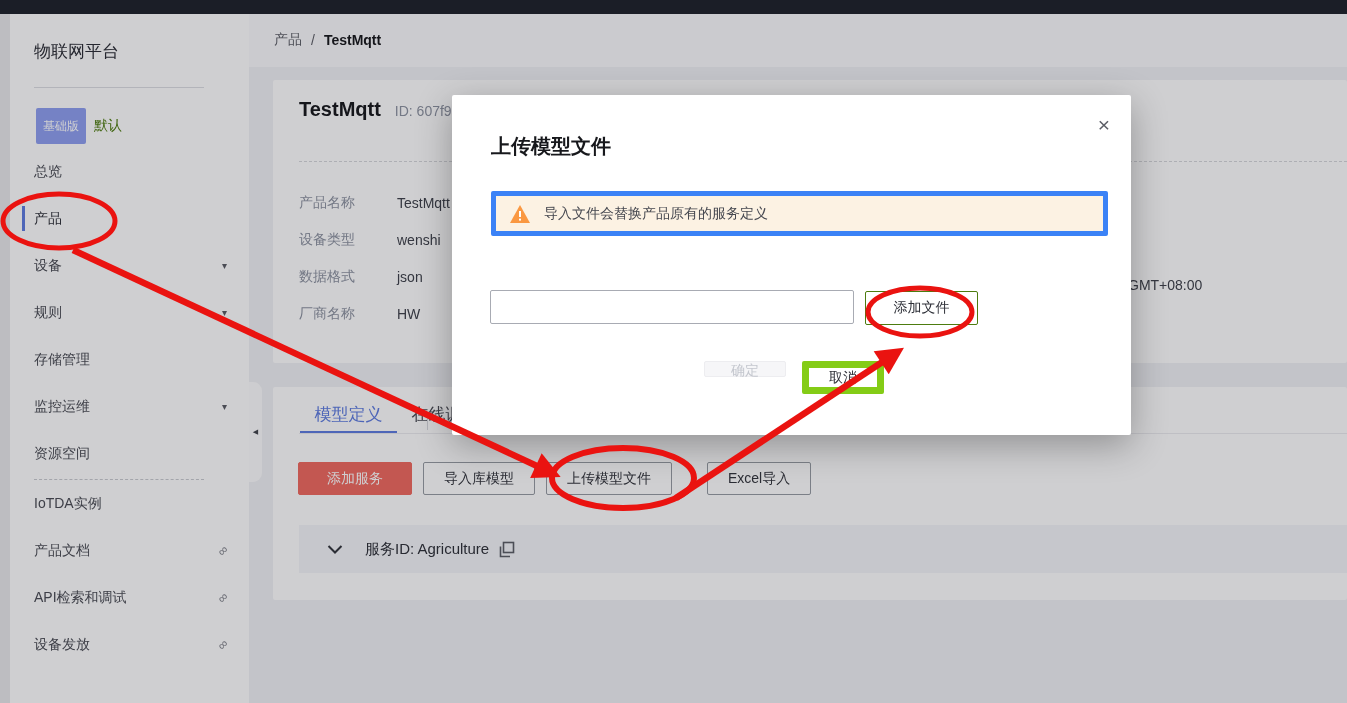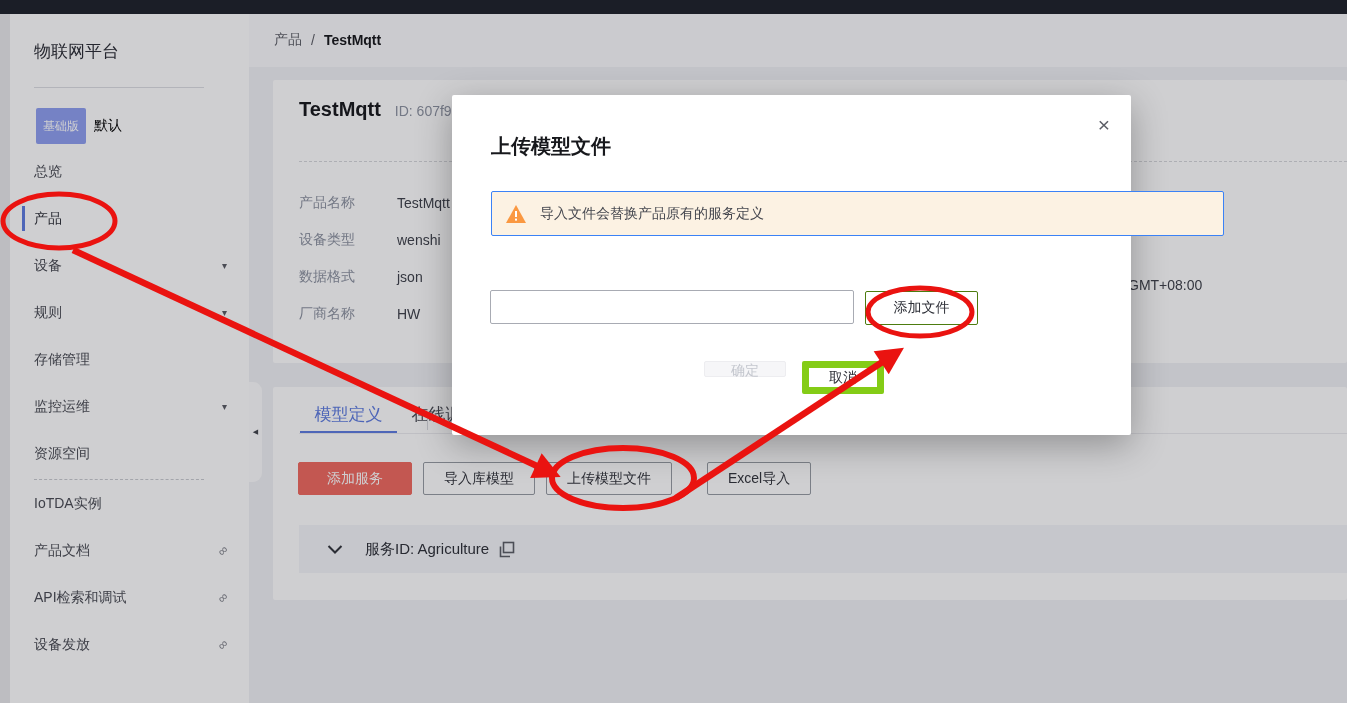--- a/index.html
+++ b/index.html
@@ -10,21 +10,21 @@
   
   .topbar { position:absolute; left:0; top:0; width:1347px; height:14px; background:#1e222b; }
 
   
   .sidebar { position:absolute; left:0; top:14px; width:249px; height:689px; background:#ffffff; }
   .sb-strip { position:absolute; left:0; top:0; width:10px; height:689px; background:#e9e9ec; }
   .sb-title { position:absolute; left:34px; top:26px; font-size:17px; font-weight:400; color:#2c2e36; }
   .sb-divider { position:absolute; left:34px; top:73px; width:170px; height:0; border-top:1px solid #dcdee3; }
   .sb-badge-row { position:absolute; left:36px; top:101px; height:22px; display:flex; align-items:center; gap:8px; }
   .badge { display:inline-block; background:#8f9ff0; color:#fff; font-size:12px; line-height:20px; padding:8px 7px; border-radius:2px; }
-  .badge-label { font-size:14px; color:#000000; }
+  .badge-label { font-size:14px; color:#4d7c0f; }
   .sb-menu { position:absolute; left:0; width:249px; }
   .sb-menu-1 { top:134px; }
   .sb-menu-2 { top:466px; }
   .sideitem { position:relative; height:47px; display:flex; align-items:center; justify-content:space-between; padding:0 22px 0 34px; font-size:14px; color:#4a4c54; cursor:pointer; }
   .sideitem.selected::before { content:""; position:absolute; left:22px; top:11px; width:3px; height:25px; background:#5e7ce0; }
   .sideitem.selected .sideitem-label { color:#2e3038; }
   .caret { font-size:10px; color:#5b5d64; }
   .linkicon { display:inline-block; font-size:13px; color:#83858d; transform:rotate(-45deg); }
   .sb-dashed { position:absolute; left:34px; top:465px; width:170px; height:0; border-top:1px dashed #c9cbd0; }
   .collapse-handle { position:absolute; left:249px; top:382px; width:13px; height:100px; background:#fdfdfe; border-radius:0 9px 9px 0; display:flex; align-items:center; justify-content:center; cursor:pointer; z-index:2; }
@@ -67,21 +67,21 @@
   .svc-text { margin-left:22px; font-size:15px; color:#2e3038; }
   .copy-icon { margin-left:10px; display:flex; align-items:center; cursor:pointer; }
 
   
   .dim-overlay { position:absolute; left:0; top:0; width:1347px; height:703px; background:rgba(15,17,23,0.2); z-index:40; }
 
   
   .modal { position:absolute; left:452px; top:95px; width:679px; height:340px; background:#ffffff; border-radius:2px; box-shadow:0 10px 36px rgba(0,0,0,0.30); z-index:50; }
   .modal-title { position:absolute; left:39px; top:38px; font-size:20px; font-weight:bold; color:#17181c; }
   .modal-close { position:absolute; left:640px; top:18px; width:24px; height:24px; font-size:21px; line-height:24px; text-align:center; color:#5c5e66; cursor:pointer; }
-  .warn-box { position:absolute; left:39px; top:96px; width:733px; height:45px; background:#fcf2e3; border:1px solid #3b82f6; border-radius:2px; display:flex; align-items:center; }
+  .warn-box { position:absolute; left:39px; top:96px; width:617px; height:45px; background:#fcf2e3; border:5px solid #3b82f6; border-radius:2px; display:flex; align-items:center; }
   .warn-icon { margin-left:13px; display:flex; align-items:center; }
   .warn-text { margin-left:13px; font-size:14px; color:#45474f; }
   .modal-desc { position:absolute; left:39px; top:161px; font-size:14px; color:#3f424b; white-space:nowrap; }
   .modal-desc a { color:#4b7be8; text-decoration:none; margin-left:6px; cursor:pointer; }
   .file-input { position:absolute; left:38px; top:195px; width:364px; height:34px; border:1px solid #a8abb3; border-radius:2px; background:#fff; font-size:14px; padding:0 8px; color:#33353c; outline:none; }
   .addfile-btn { position:absolute; left:413px; top:196px; width:113px; height:34px; background:#fff; border:1px solid #4d7c0f; border-radius:2px; font-size:14px; color:#2e3038; cursor:pointer; }
   .btn-confirm { position:absolute; left:252px; top:266px; width:82px; height:16px; background:#f6f6f8; border:1px solid #ededf0; border-radius:2px; font-size:14px; color:#c4c7ce; }
   .btn-cancel { position:absolute; left:350px; top:266px; width:82px; height:33px; background:#fff; border:7px solid #84cc16; border-radius:2px; font-size:14px; color:#2e3038; cursor:pointer; }
 
   

